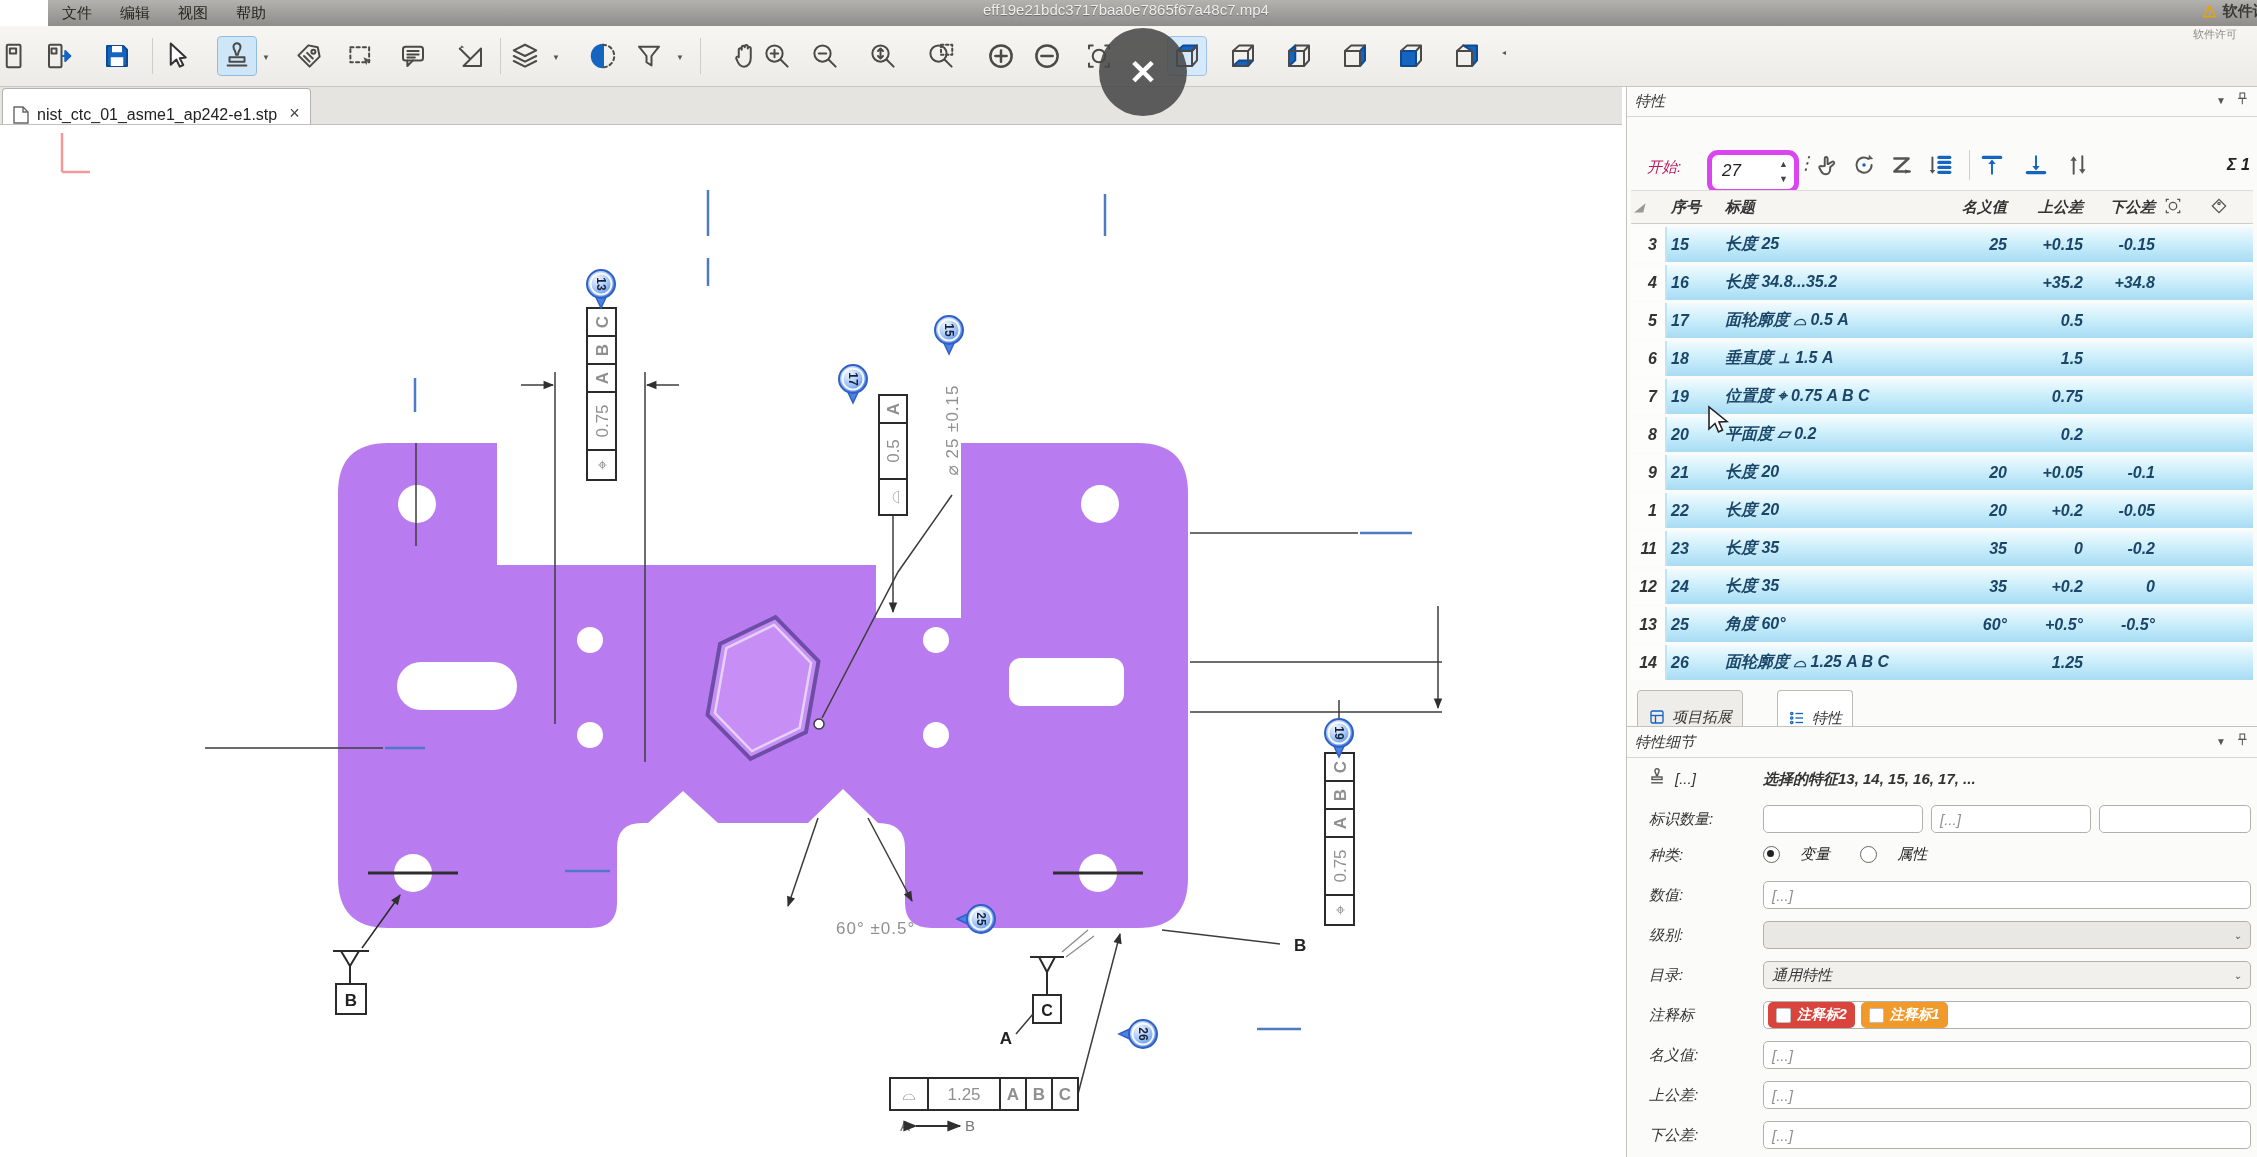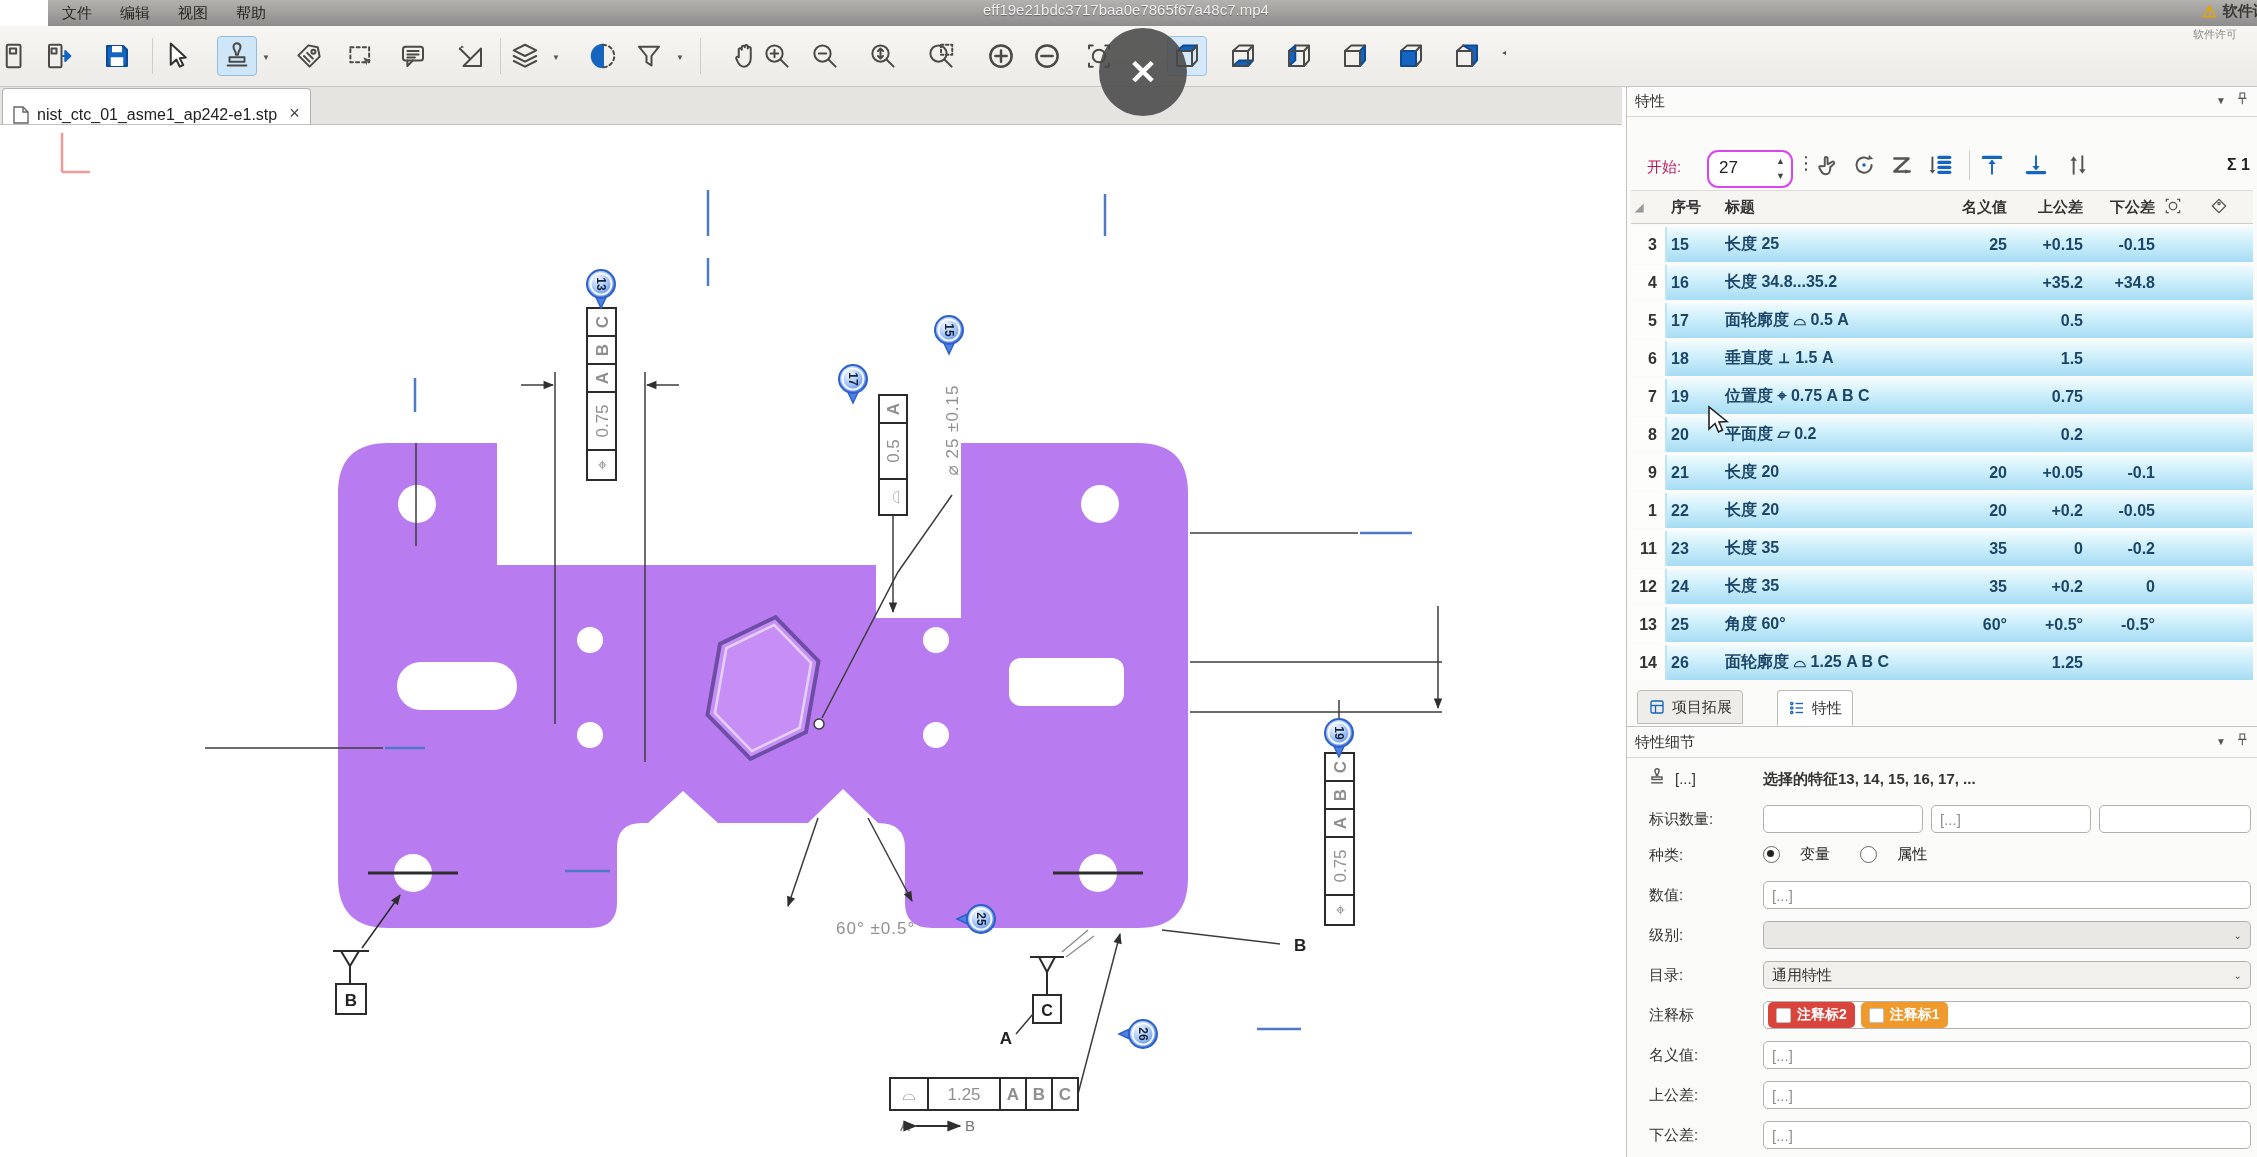--- a/index.html
+++ b/index.html
@@ -22,47 +22,47 @@
   .tbtn svg{width:30px;height:30px;stroke:#4a4a48;fill:none;stroke-width:1.6;stroke-linejoin:round;stroke-linecap:round;}
   .tbtn.active{background:#cfe6f8;outline:1px solid #90bce0;}
   .tsep{position:absolute;top:12px;width:1px;height:36px;background:#cfcdc9;}
   .tcaret{position:absolute;top:27px;font-size:8px;color:#555;}
   
   #tabbar{left:0;top:86px;width:1622px;height:38px;background:#e6e4e0;border-bottom:1px solid #c2c0bc;z-index:20;}
   #doc-tab{position:absolute;left:2px;top:2px;height:35px;background:#fff;border:1px solid #b5b3af;border-bottom:none;
            border-radius:4px 4px 0 0;display:flex;align-items:flex-end;padding:0 10px;gap:8px;font-size:16px;color:#222;}
   #panel-collapse{position:absolute;left:1598px;top:6px;color:#666;font-size:12px;z-index:21;}
   
-  #rightpanel{left:1626px;top:86px;width:631px;height:1071px;background:#fbfbf9;border-left:1px solid #c5c3bf;z-index:20;font-size:15px;color:#2b2b2b;}
+  #rightpanel{left:1626px;top:86px;width:631px;height:1071px;background:#fbfbf9;border-left:1px solid #c5c3bf;z-index:20;font-size:15px;color:#2b2b2b;font-style:italic;}
   .phead{position:absolute;left:0;width:631px;height:30px;border-bottom:1px solid #d8d6d2;background:#fbfbf9;}
   .phead .ttl{position:absolute;left:8px;top:6px;font-size:15px;color:#333;}
   .phead .dd{position:absolute;right:32px;top:9px;font-size:10px;color:#555;}
   .phead .pin{position:absolute;right:8px;top:5px;}
   .pin svg{width:16px;height:16px;stroke:#555;stroke-width:1.6;fill:none;}
   .ctl-icon svg{width:26px;height:26px;stroke:#555;fill:none;stroke-width:1.8;stroke-linecap:round;stroke-linejoin:round;}
   .ctl-icon.blue svg{stroke:#1565c0;}
-  #spinner{position:absolute;left:80px;top:64px;width:82px;height:34px;border:2px solid #d946ef;border-radius:11px;background:#fff;}
+  #spinner{position:absolute;left:80px;top:64px;width:82px;height:34px;border:5px solid #d946ef;border-radius:11px;background:#fff;}
   #spinner .val{position:absolute;left:10px;top:6px;font-size:17px;color:#222;}
   #spinner .arrows{position:absolute;right:6px;top:2px;font-size:9px;color:#444;line-height:15px;}
   .tlabel{color:#be185d;}
   
   #chars-table{position:absolute;left:4px;top:104px;width:622px;}
   .thead,.trow{display:grid;grid-template-columns:36px 54px 222px 68px 76px 72px 46px 44px;align-items:center;}
   .thead{height:32px;background:#f6f5f2;border-top:1px solid #dedcd8;border-bottom:1px solid #d0ceca;font-weight:bold;color:#333;font-size:15px;}
   .thead span{padding:0 4px;}
   .trow{height:35px;margin-top:3px;background:linear-gradient(180deg,#f2fbfe 0%,#cdeffb 45%,#a7dcf4 100%);
         font-size:16px;color:#1c4668;font-weight:bold;}
   .trow .rnum{background:#fdfdfc;height:35px;display:flex;align-items:center;justify-content:flex-end;
               padding-right:8px;box-sizing:border-box;border-right:2px solid #bfe5f4;color:#333;}
   .trow span{padding:0 4px;white-space:nowrap;overflow:hidden;}
   .num{text-align:right;}
   .hicon svg{width:20px;height:20px;stroke:#555;fill:none;stroke-width:1.5;}
   
   .btab{position:absolute;top:604px;height:32px;background:#efede9;border:1px solid #bdbbb7;border-radius:4px 4px 0 0;
-        display:flex;align-items:center;gap:6px;padding:0 10px;font-size:15px;color:#333;}
+        display:flex;align-items:center;gap:6px;padding:10px 10px;font-size:15px;color:#333;}
   .btab.active{background:#fff;border-bottom:1px solid #fff;height:34px;}
   .btab svg{width:18px;height:18px;stroke:#1565c0;fill:none;stroke-width:1.8;}
   #details{position:absolute;left:0;top:640px;width:631px;height:431px;border-top:1px solid #c5c3bf;background:#fbfbf9;}
   .drow{position:absolute;left:0;width:631px;height:34px;}
   .dlabel{position:absolute;left:22px;top:7px;color:#333;font-size:15px;white-space:nowrap;}
   .dinput{position:absolute;background:#fff;border:1px solid #b3b1ad;border-radius:5px;height:28px;
           font-size:15px;color:#8f8f8f;display:flex;align-items:center;padding:0 8px;box-sizing:border-box;}
   .dselect{position:absolute;background:#f1f0ed;border:1px solid #b3b1ad;border-radius:5px;height:28px;
            font-size:15px;color:#333;display:flex;align-items:center;padding:0 8px;box-sizing:border-box;}
   .dselect .chev{position:absolute;right:8px;font-size:10px;color:#555;}

